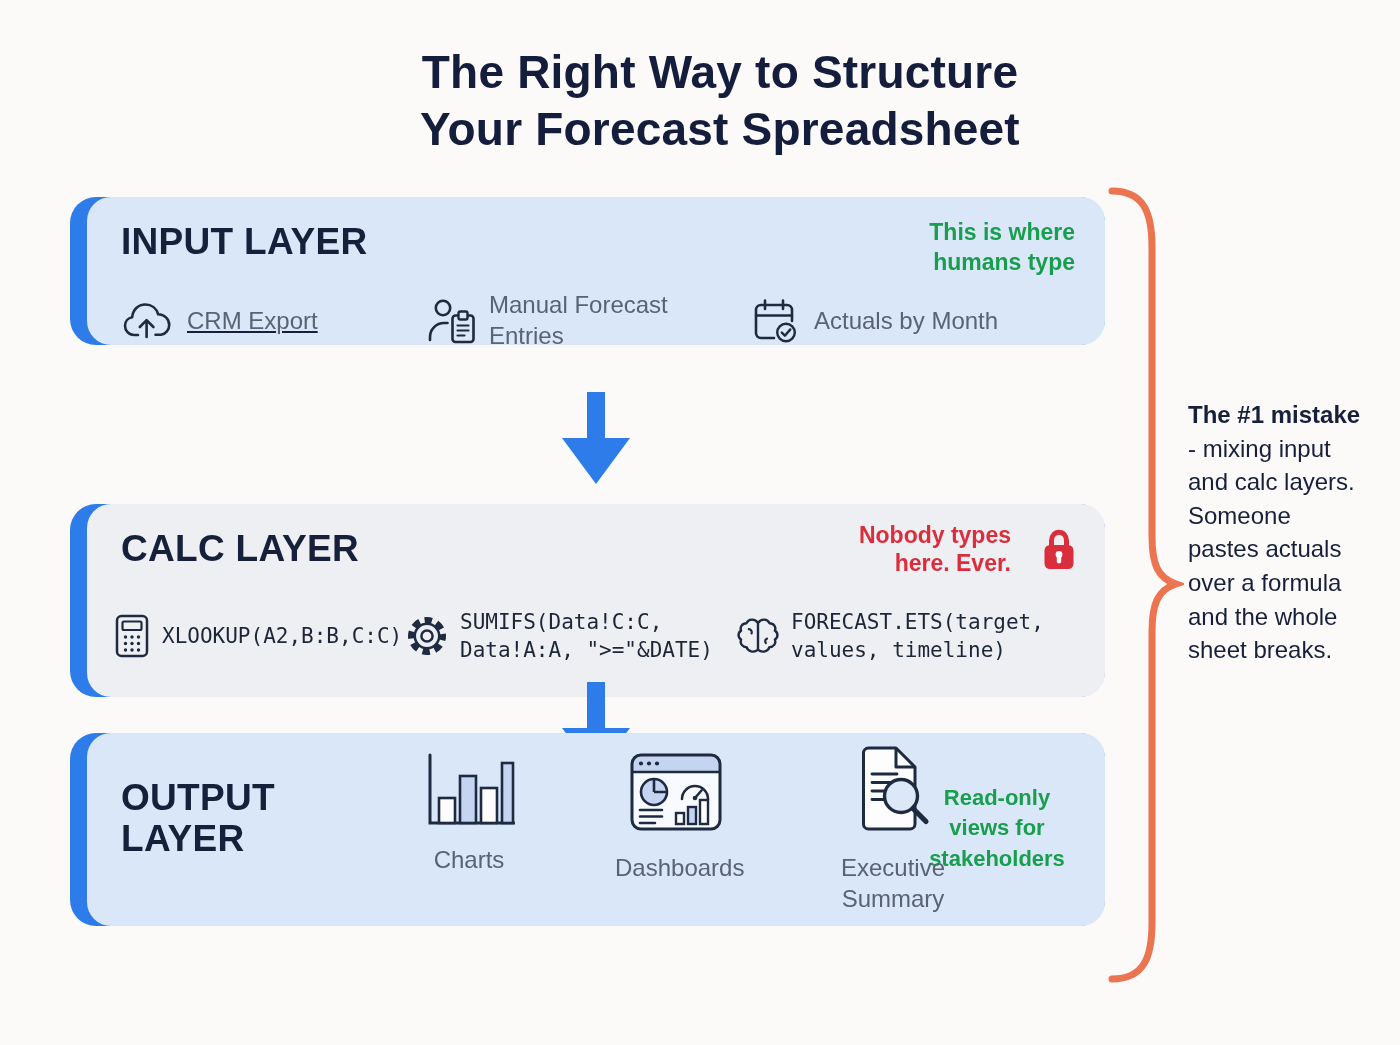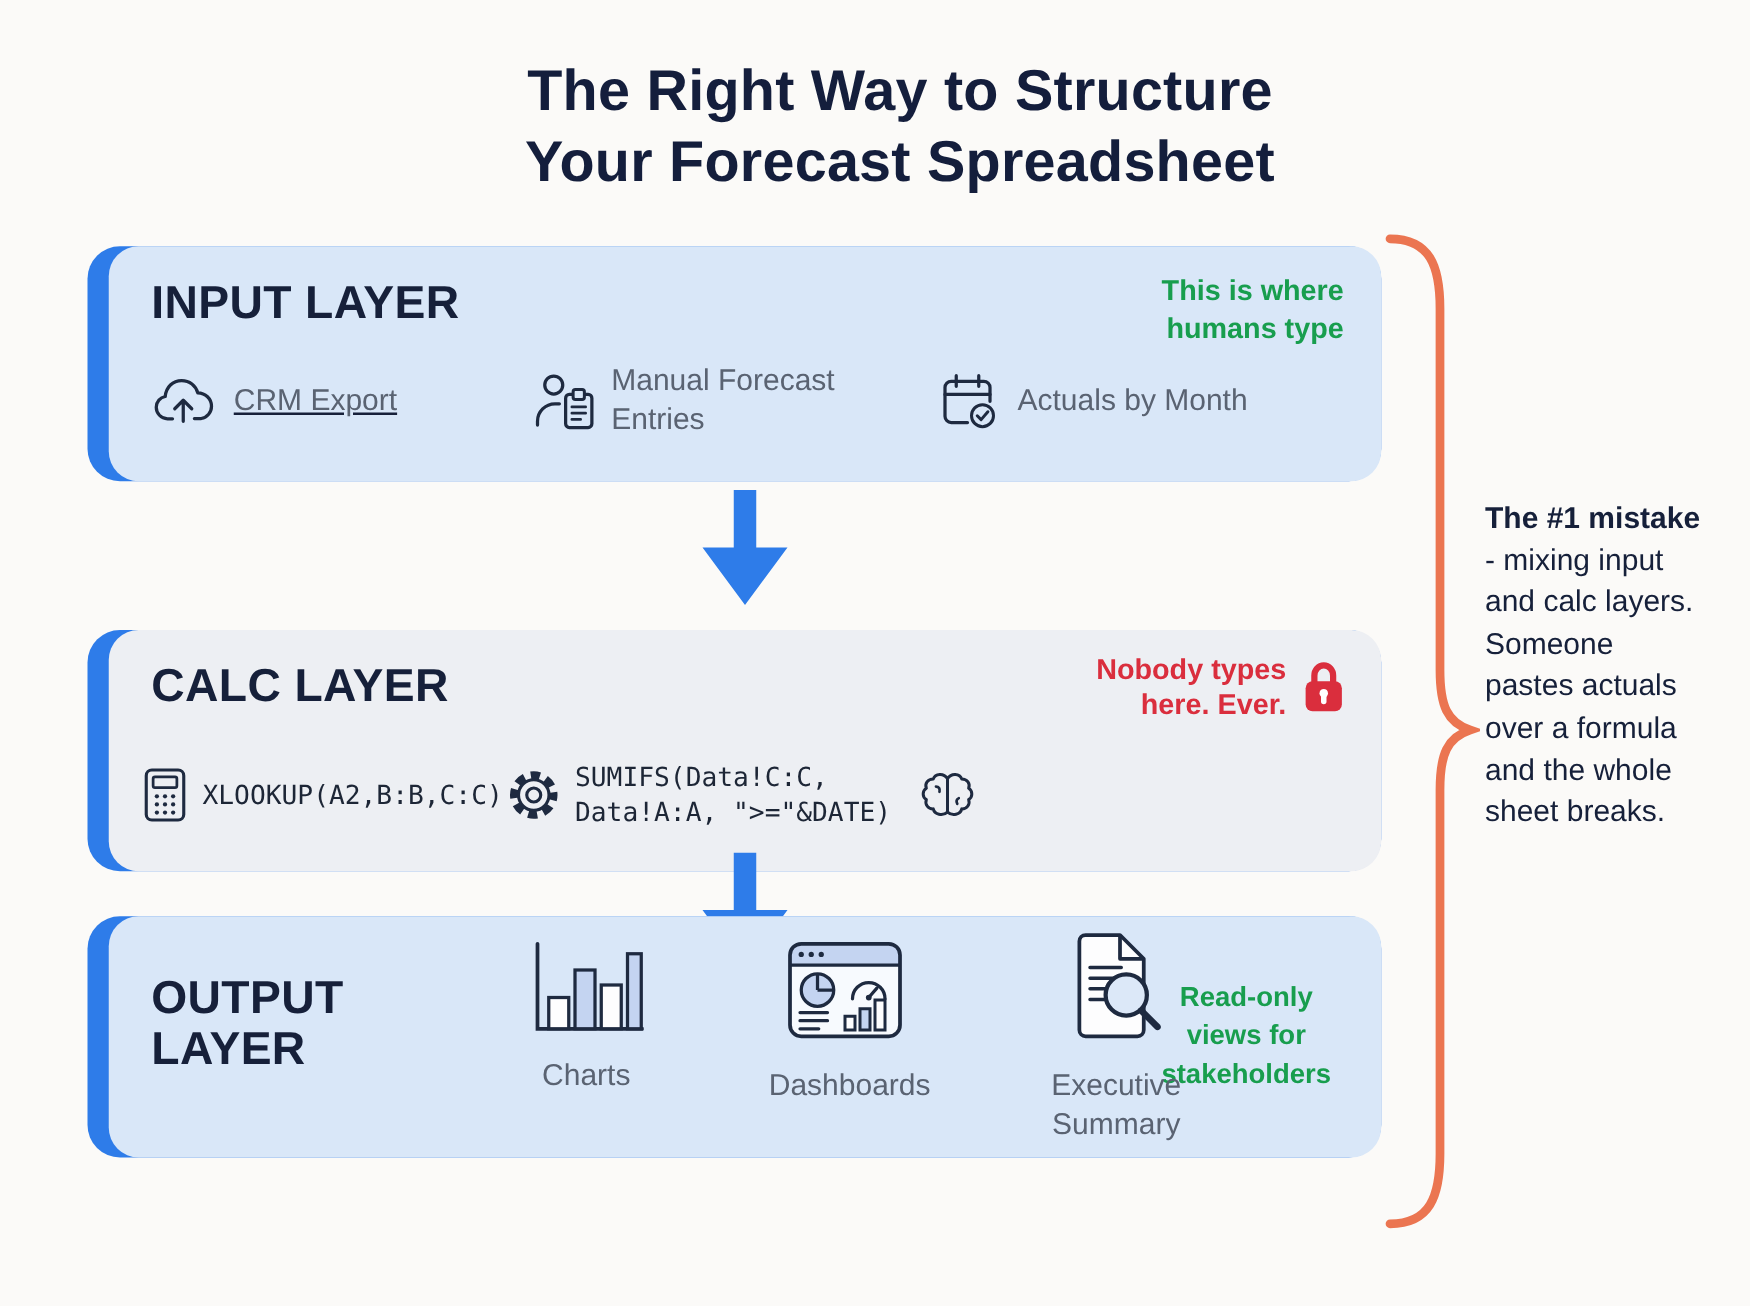--- a/index.html
+++ b/index.html
@@ -18,21 +18,21 @@
   }
   
   .layer {
     position:absolute; left:70px; width:1035px;
     background:#2e7ce9; border-radius:26px;
   }
   .layer-inner {
     position:absolute; left:17px; top:0; right:0; bottom:0;
     border-radius:24px;
   }
-  .layer.input  { top:197px; height:188px; }
+  .layer.input  { top:197px; height:148px; }
   .layer.calc   { top:504px; height:193px; }
   .layer.output { top:733px; height:193px; }
   .layer.input  .layer-inner, .layer.output .layer-inner { background:#d9e7f8; }
   .layer.calc   .layer-inner { background:#edeff3; }
 
   .layer-title {
     position:absolute; left:34px; top:24px;
     font-size:37px; font-weight:bold; color:#16203a; letter-spacing:0.3px;
     line-height:1.12;
   }
@@ -40,21 +40,21 @@
 
   .note-green {
     position:absolute; font-weight:bold; color:#189e4e;
     font-size:23px; line-height:1.3;
   }
   .layer.input .note-green { right:30px; top:21px; width:162px; text-align:right; }
   .layer.output .note-green { left:824px; top:50px; width:172px; text-align:center; font-size:22px; line-height:1.38; }
 
   .note-red-wrap {
     position:absolute; right:27px; top:17px;
-    display:flex; align-items:center; gap:11px;
+    display:flex; align-items:center; gap:29px;
   }
   .note-red {
     width:162px; text-align:right; font-weight:bold; color:#da2e3d;
     font-size:23px; line-height:1.22;
   }
 
   
   .item { position:absolute; display:flex; align-items:center; }
   .item .lbl { color:#5a6372; font-size:24px; line-height:1.28; }
   .input-item { top:94px; height:60px; }
@@ -185,20 +185,21 @@
       <span class="formula" style="width:262px;">SUMIFS(Data!C:C, Data!A:A, "&gt;="&amp;DATE)</span>
     </div>
 
     <div class="item calc-item" style="left:648px; gap:10px;">
       <span class="icon">
         <svg width="46" height="44" viewBox="0 0 46 44" fill="none">
           <path d="M23 9 C20 4.2 13.2 4.7 11.6 9.2 C7.2 9.2 4.6 13.1 6.1 16.6 C2.7 18.6 2.7 23.6 6.1 25.6 C4.6 29.6 7.6 33.2 11.6 33.1 C12.6 37.6 19 39.2 23 35.7 M23 9 C26 4.2 32.8 4.7 34.4 9.2 C38.8 9.2 41.4 13.1 39.9 16.6 C43.3 18.6 43.3 23.6 39.9 25.6 C41.4 29.6 38.4 33.2 34.4 33.1 C33.4 37.6 27 39.2 23 35.7 M23 9 V35.7" stroke="#1e2a40" stroke-width="2.4" stroke-linecap="round" stroke-linejoin="round"></path>
           <path d="M13.8 15.2 C16 15.2 17.2 17.2 16.6 19.4 M32 24.6 C30.3 25.1 29.7 27.3 30.8 29" stroke="#1e2a40" stroke-width="2.2" stroke-linecap="round"></path>
         </svg>
       </span>
+      <span class="formula" style="width:262px;">FORECAST.ETS(target, values, timeline)</span>
     </div>
   </div>
 </div>
 
 <span class="down-arrow a2">
   <svg width="92" height="94" viewBox="0 0 92 94">
     <polygon points="37,0 55,0 55,46 80,46 46,92 12,46 37,46" fill="#2e7ce9"></polygon>
   </svg>
 </span>
 

